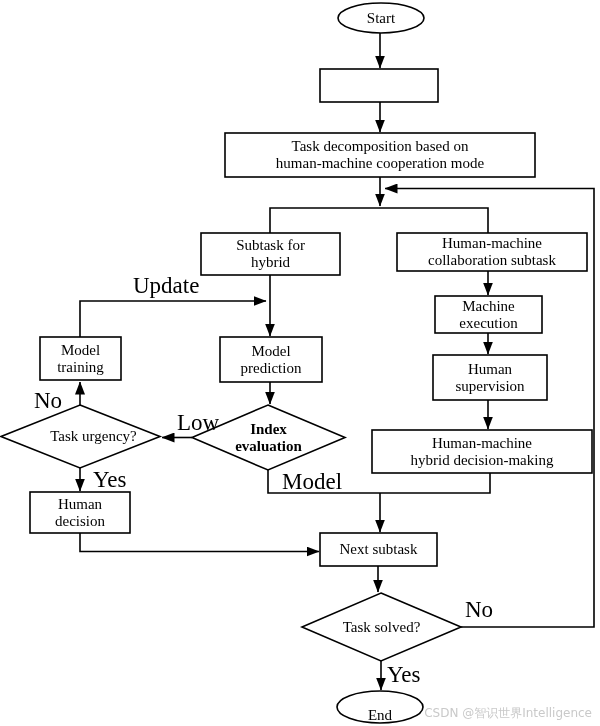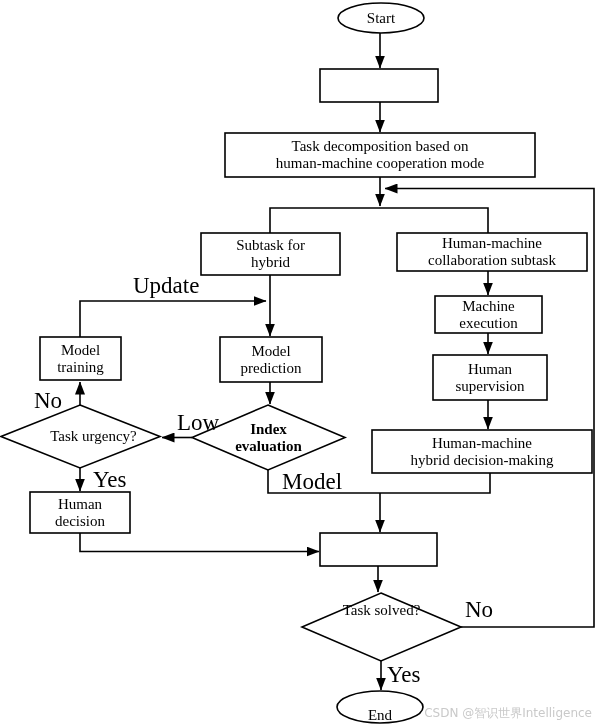--- a/index.html
+++ b/index.html
@@ -90,21 +90,22 @@
 training</div>
   <div class="lbl" style="left:220px;top:337px;width:102px;height:45px;">Model
 prediction</div>
   <div class="lbl" style="left:192px;top:405px;width:153px;height:65px;font-weight:bold;">Index
 evaluation</div>
   <div class="lbl" style="left:14px;top:405px;width:159px;height:63px;">Task urgency?</div>
   <div class="lbl" style="left:30px;top:492px;width:100px;height:41px;">Human
 decision</div>
   <div class="lbl" style="left:372px;top:430px;width:220px;height:43px;">Human-machine
 hybrid decision-making</div>
-  <div class="lbl" style="left:302px;top:576px;width:159px;height:68px;">Task solved?</div>
+  <div class="lbl" style="left:320px;top:533px;width:117px;height:33px;">Next subtask</div>
+  <div class="lbl" style="left:302px;top:593px;width:159px;height:68px;">Task solved?</div>
   <div class="lbl" style="left:337px;top:691px;width:86px;height:48px;">End</div>
 
   <div class="edge-lbl" style="left:133px;top:273px;">Update</div>
   <div class="edge-lbl" style="left:34px;top:388px;">No</div>
   <div class="edge-lbl" style="left:177px;top:410px;">Low</div>
   <div class="edge-lbl" style="left:93px;top:467px;">Yes</div>
   <div class="edge-lbl" style="left:282px;top:469px;">Model</div>
   <div class="edge-lbl" style="left:465px;top:597px;">No</div>
   <div class="edge-lbl" style="left:387px;top:662px;">Yes</div>
 

